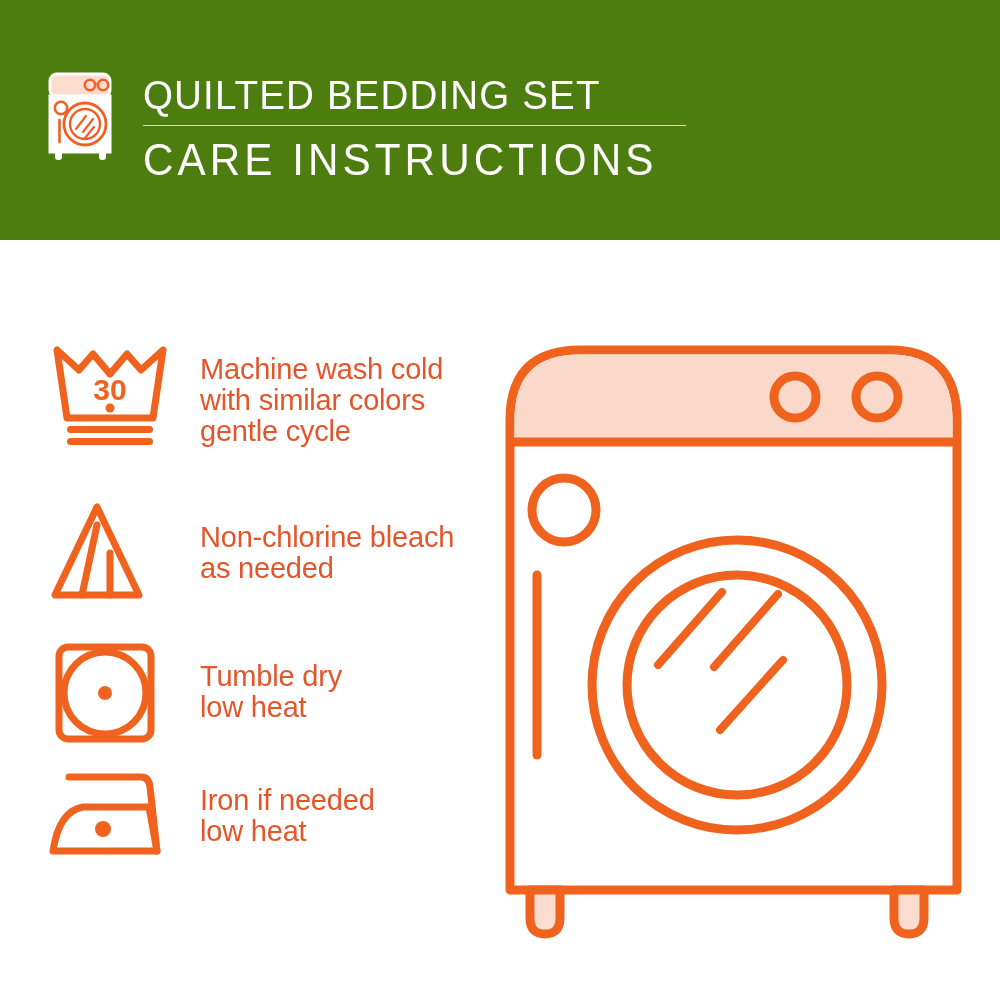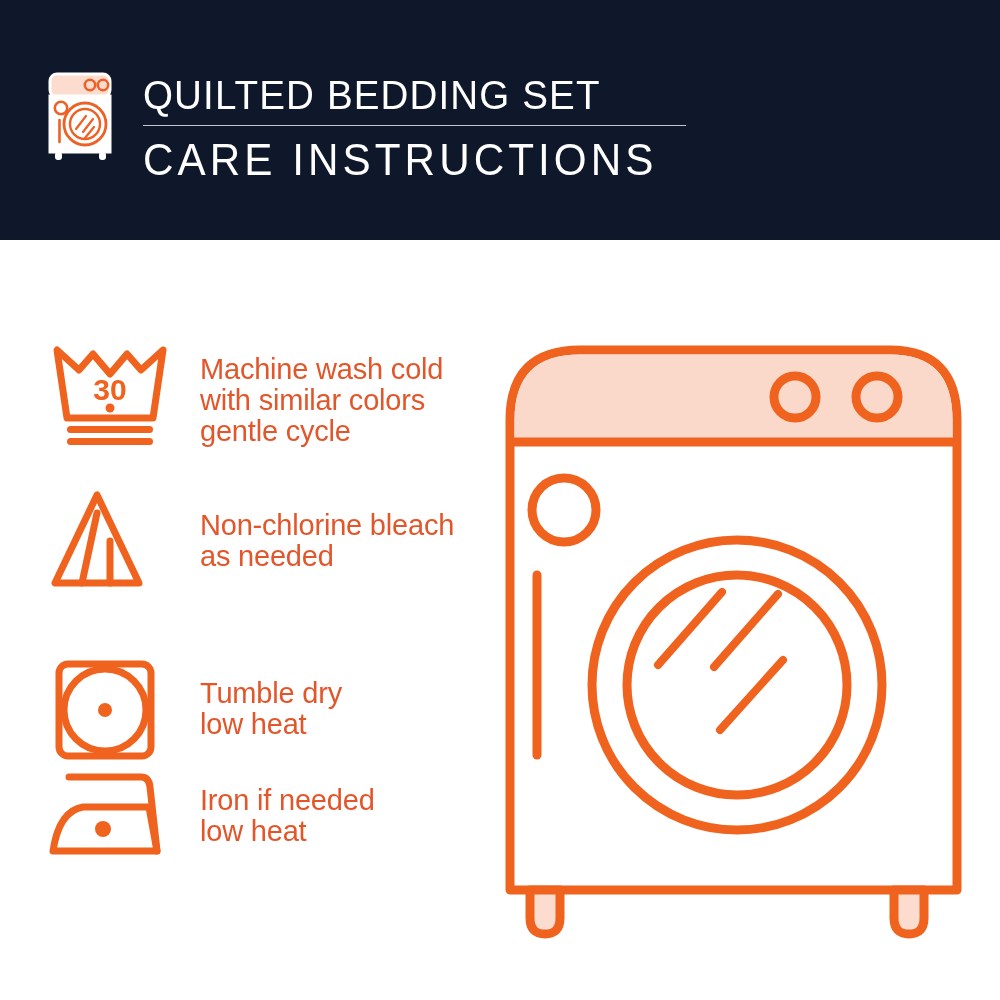--- a/index.html
+++ b/index.html
@@ -19,21 +19,21 @@
     overflow: hidden;
   }
 
   
   .header {
     position: absolute;
     left: 0;
     top: 0;
     width: 1000px;
     height: 240px;
-    background: #0f172a;
+    background: #4d7c0f;
   }
   .header-icon {
     position: absolute;
     left: 45px;
     top: 70px;
     width: 72px;
     height: 92px;
   }
   .header-text {
     position: absolute;
@@ -78,22 +78,22 @@
     height: 760px;
     padding-left: 36px;
   }
   .care-item {
     position: absolute;
     left: 0;
     width: 470px;
     height: 150px;
   }
   .care-item.i0 { top: 100px; }
-  .care-item.i1 { top: 243px; }
-  .care-item.i2 { top: 410px; }
+  .care-item.i1 { top: 255px; }
+  .care-item.i2 { top: 393px; }
   .care-item.i3 { top: 519px; }
 
   .care-symbol {
     position: absolute;
     left: 45px;
     top: 0;
     width: 130px;
     height: 120px;
   }
   .care-text {

